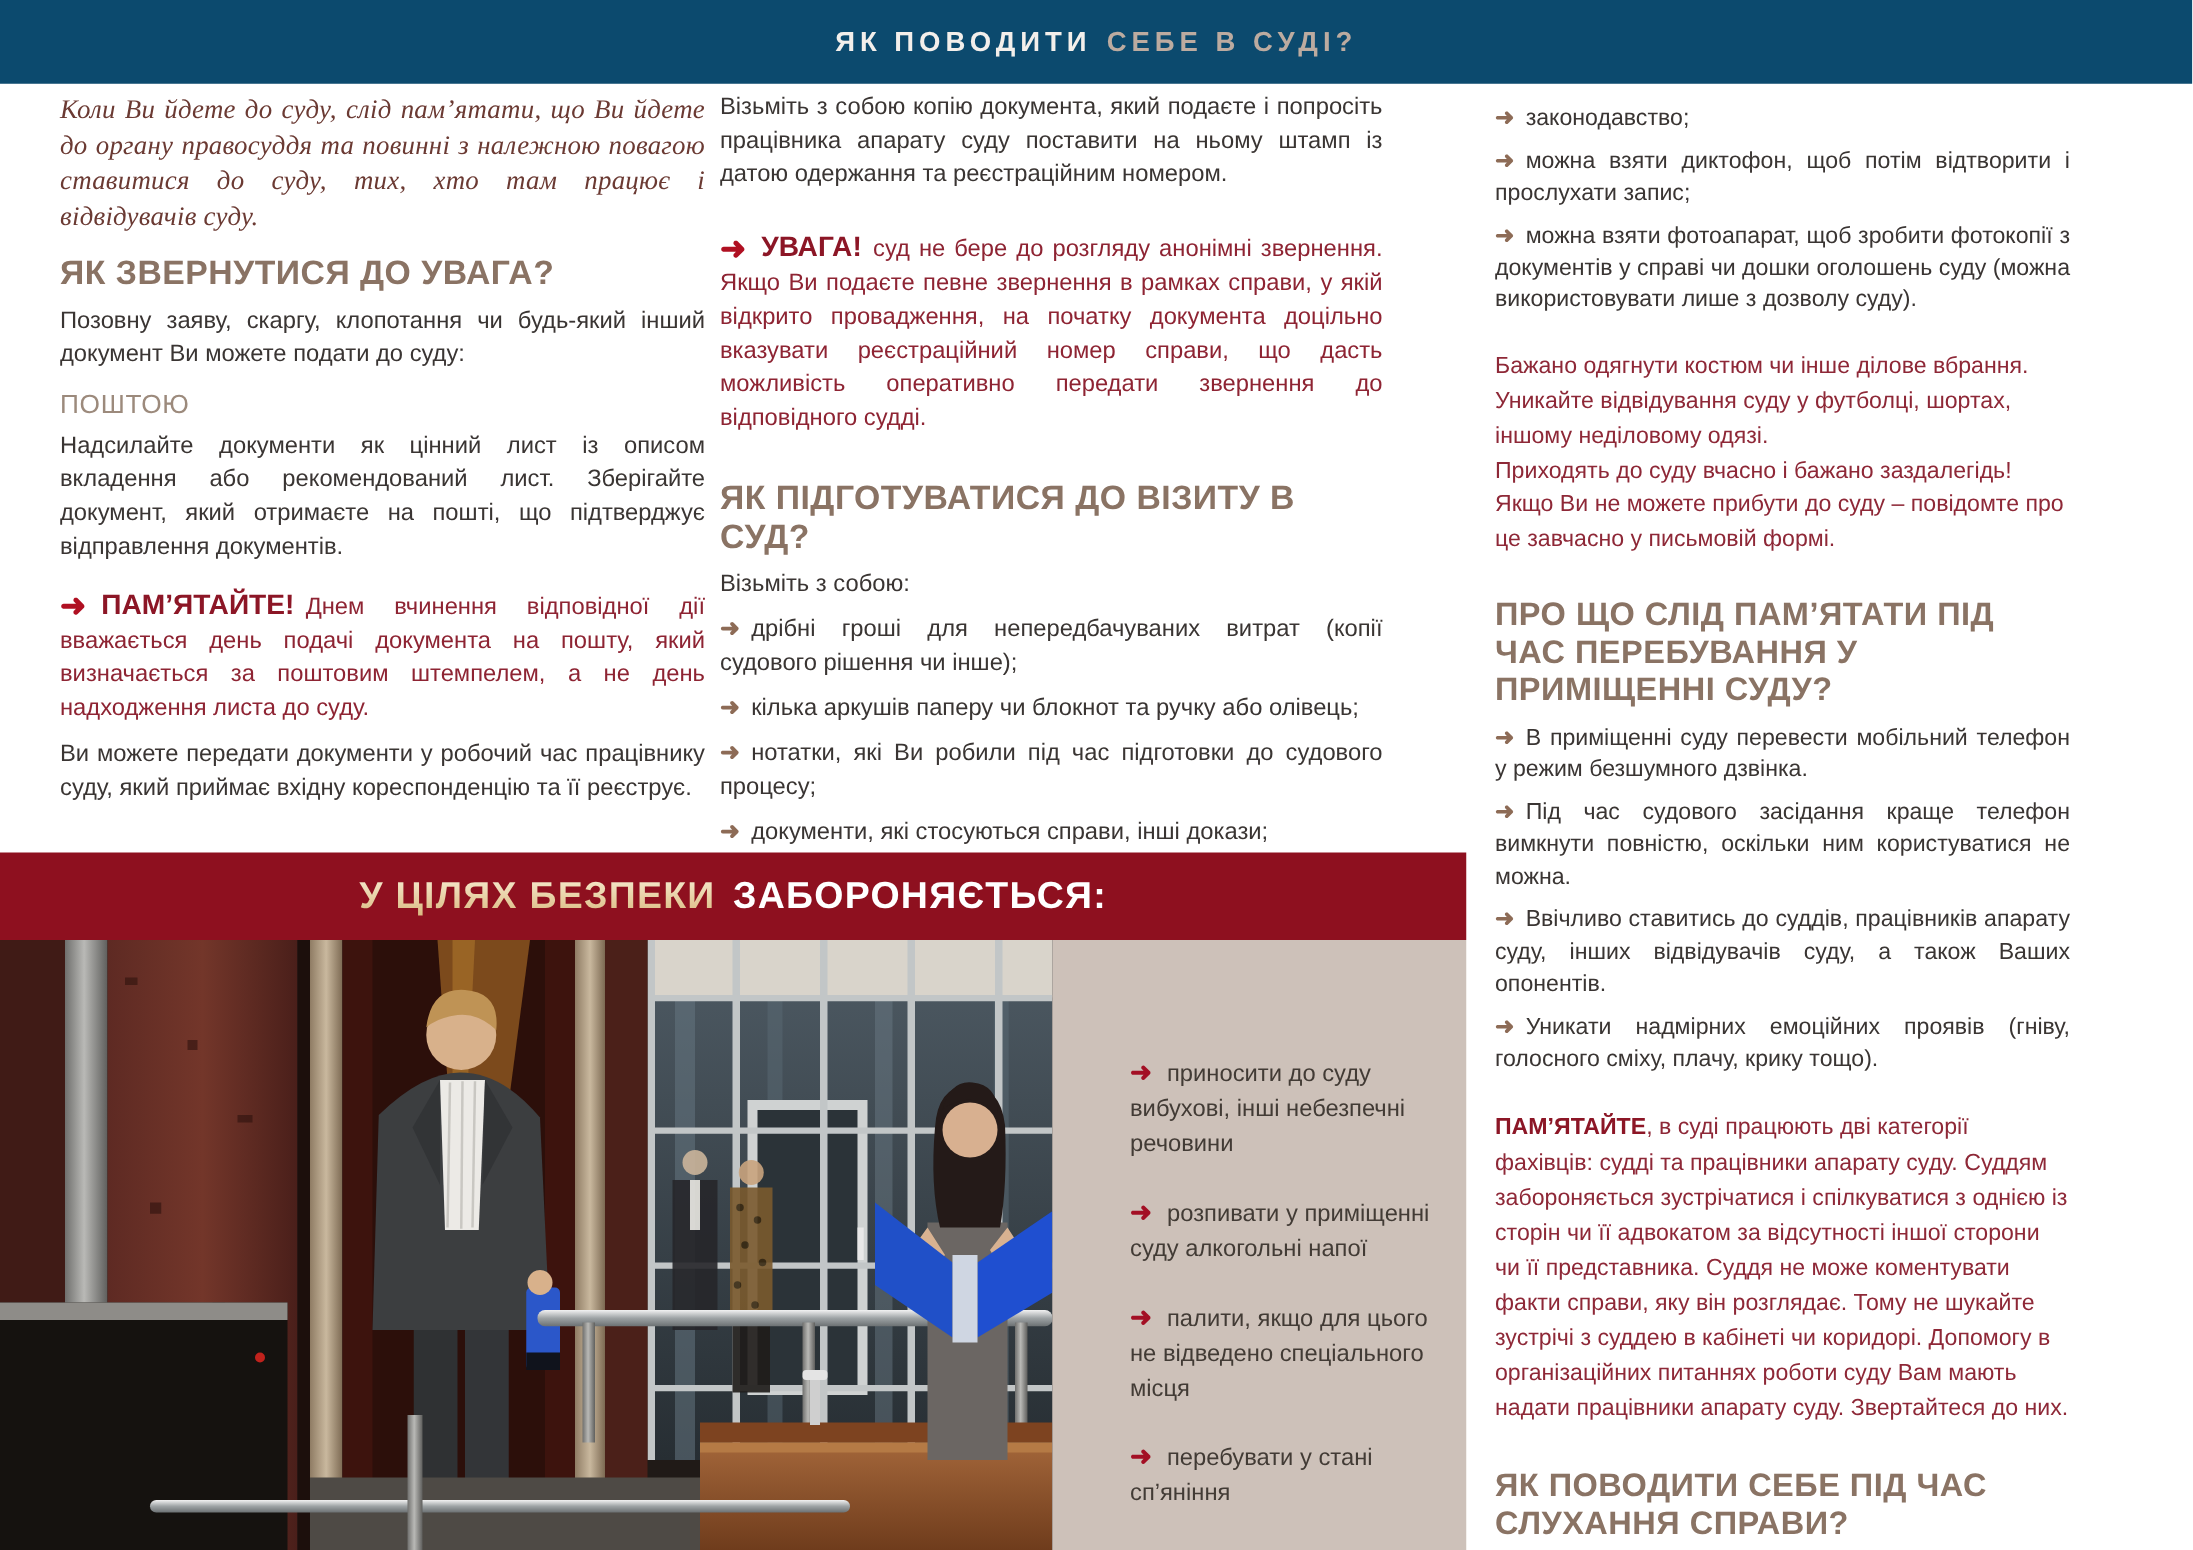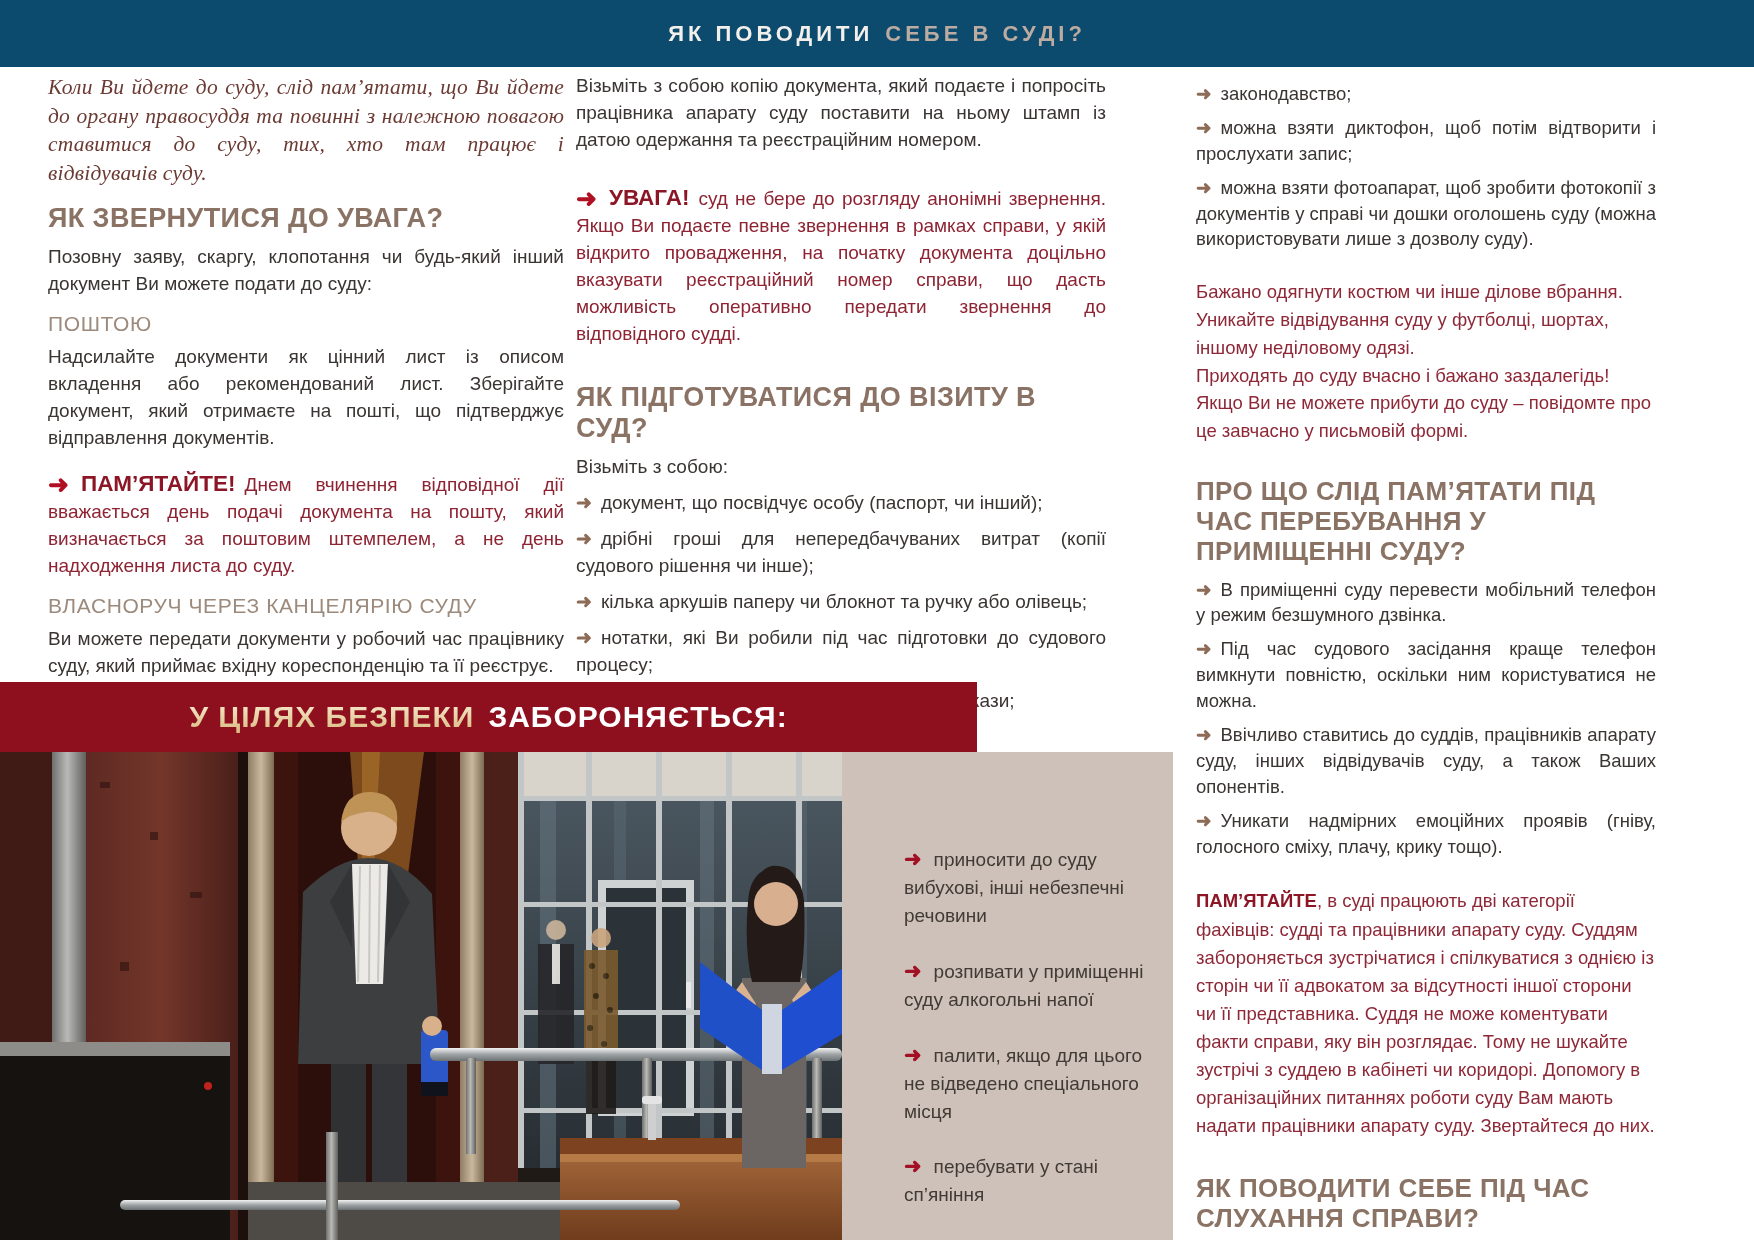--- a/index.html
+++ b/index.html
@@ -43,21 +43,21 @@
   ul.blist li::before{content:"➜";color:#8d6b56;font-weight:bold;margin-right:9px;}
 
   
   .red-block{margin-top:26px;color:#8e2837;font-size:18.5px;line-height:1.5;}
   .red-block p{text-align:left;}
 
   .remember-par{margin-top:28px;font-size:18.5px;line-height:1.52;color:#8e2837;text-align:left;}
   .remember-par .rem-label{font-weight:bold;color:#8c1626;}
 
   
-  .banner{position:absolute;left:0;top:682px;width:977px;height:70px;background:#8e101f;
+  .banner{position:absolute;left:0;top:682px;width:1173px;height:70px;background:#8e101f;
     display:flex;align-items:center;justify-content:center;}
   .banner .hl{font-size:30px;font-weight:bold;letter-spacing:1px;
     background:linear-gradient(#f8ecd2,#d9b87e);-webkit-background-clip:text;background-clip:text;color:transparent;margin-right:14px;}
   .banner .wl{font-size:30px;font-weight:bold;letter-spacing:1px;color:#ffffff;}
 
   
   .photo-wrap{position:absolute;left:0;top:752px;width:842px;height:488px;overflow:hidden;background:#201a17;}
   .beige-panel{position:absolute;left:842px;top:752px;width:331px;height:488px;background:#cdc1b9;box-sizing:border-box;
     padding:92px 28px 0 62px;}
   ul.plist{list-style:none;}
@@ -74,31 +74,29 @@
     <span class="t2">СЕБЕ В СУДІ?</span>
   </div>
 
   <div class="col col-left">
     <p class="intro">Коли Ви йдете до суду, слід пам’ятати, що Ви йдете до органу правосуддя та повинні з належною повагою ставитися до суду, тих, хто там працює і відвідувачів суду.</p>
     <h2 class="sec">ЯК ЗВЕРНУТИСЯ ДО УВАГА?</h2>
     <p class="body-txt mb">Позовну заяву, скаргу, клопотання чи будь-який інший документ Ви можете подати до суду:</p>
     <h3 class="sub">ПОШТОЮ</h3>
     <p class="body-txt mb">Надсилайте документи як цінний лист із описом вкладення або рекомендований лист. Зберігайте документ, який отримаєте на пошті, що підтверджує відправлення документів.</p>
     <p class="note"><span class="arrow-icon"></span><span class="note-label">ПАМ’ЯТАЙТЕ!</span><span class="note-text">Днем вчинення відповідної дії вважається день подачі документа на пошту, який визначається за поштовим штемпелем, а не день надходження листа до суду.</span></p>
-    <h3 class="sub">ВЛАСНОРУЧ ЧЕРЕЗ КАНЦЕЛЯРІЮ СУДУ</h3>
     <p class="body-txt">Ви можете передати документи у робочий час працівнику суду, який приймає вхідну кореспонденцію та її реєструє.</p>
   </div>
 
   <div class="col col-mid">
     <p class="body-txt mb">Візьміть з собою копію документа, який подаєте і попросіть працівника апарату суду поставити на ньому штамп із датою одержання та реєстраційним номером.</p>
     <p class="note" style="margin-top:30px"><span class="arrow-icon"></span><span class="note-label">УВАГА!</span><span class="note-text">суд не бере до розгляду анонімні звернення. Якщо Ви подаєте певне звернення в рамках справи, у якій відкрито провадження, на початку документа доцільно вказувати реєстраційний номер справи, що дасть можливість оперативно передати звернення до відповідного судді.</span></p>
     <h2 class="sec" style="margin-top:34px">ЯК ПІДГОТУВАТИСЯ ДО ВІЗИТУ В СУД?</h2>
     <p class="body-txt">Візьміть з собою:</p>
     <ul class="blist">
-        <li>документ, що посвідчує особу (паспорт, чи інший);</li>
         <li>дрібні гроші для непередбачуваних витрат (копії судового рішення чи інше);</li>
         <li>кілька аркушів паперу чи блокнот та ручку або олівець;</li>
         <li>нотатки, які Ви робили під час підготовки до судового процесу;</li>
         <li>документи, які стосуються справи, інші докази;</li>
       </ul>
   </div>
 
   <div class="col col-right">
     <ul class="blist" style="margin-top:0">
         <li>законодавство;</li>

